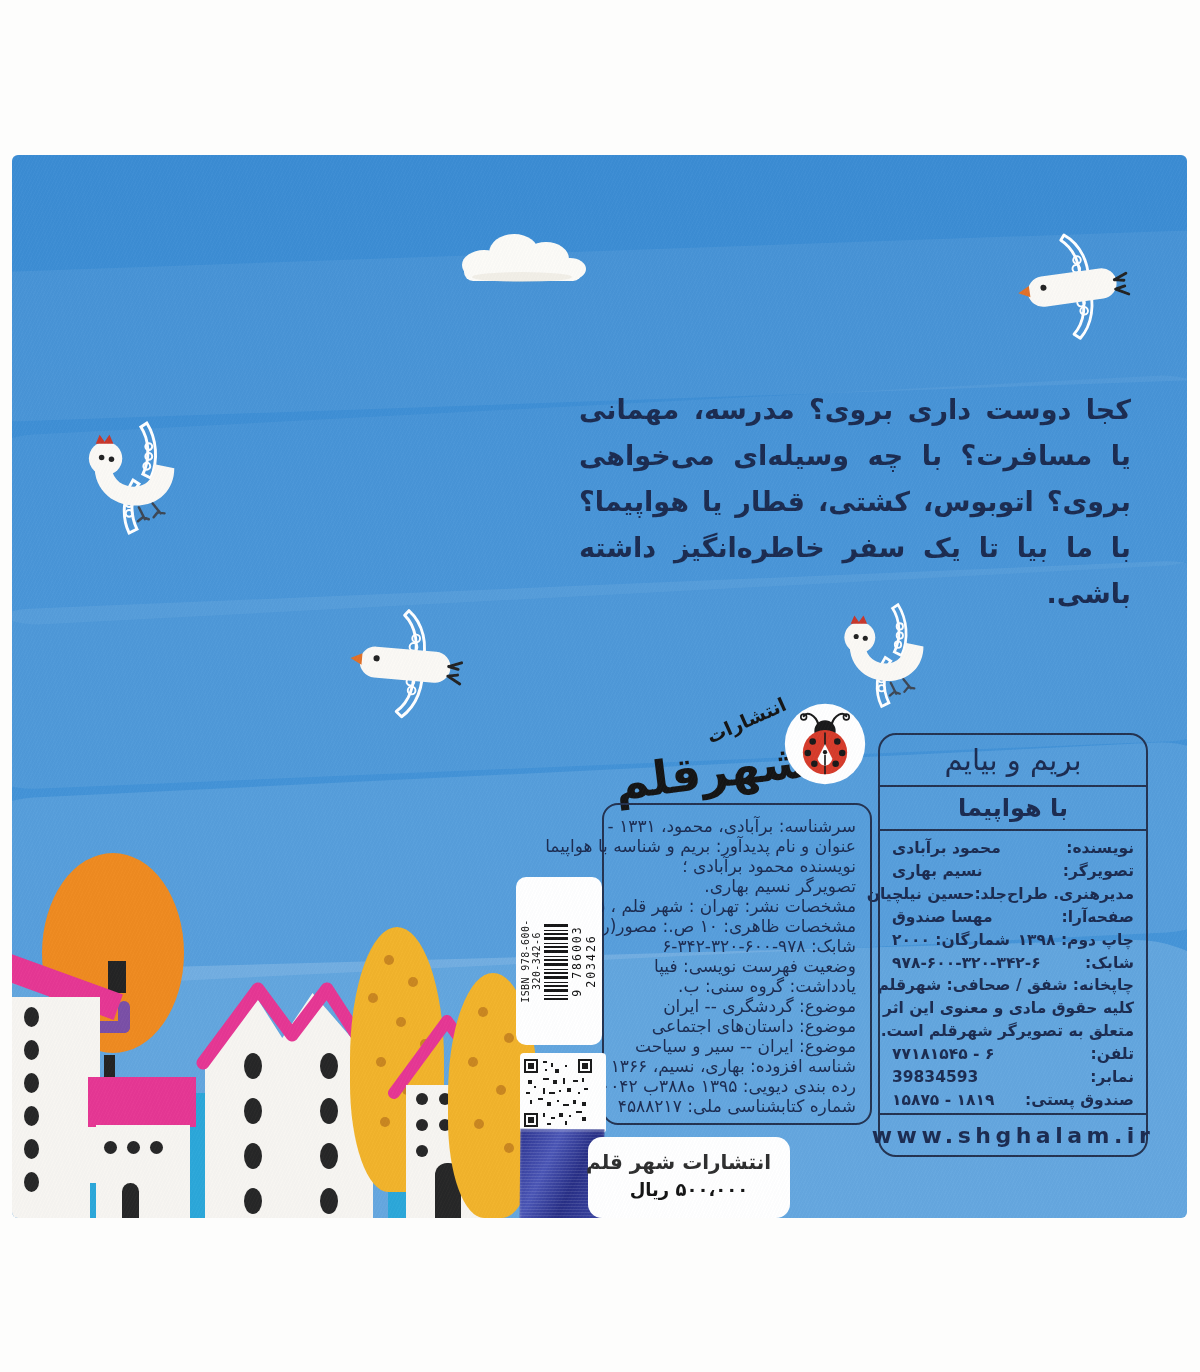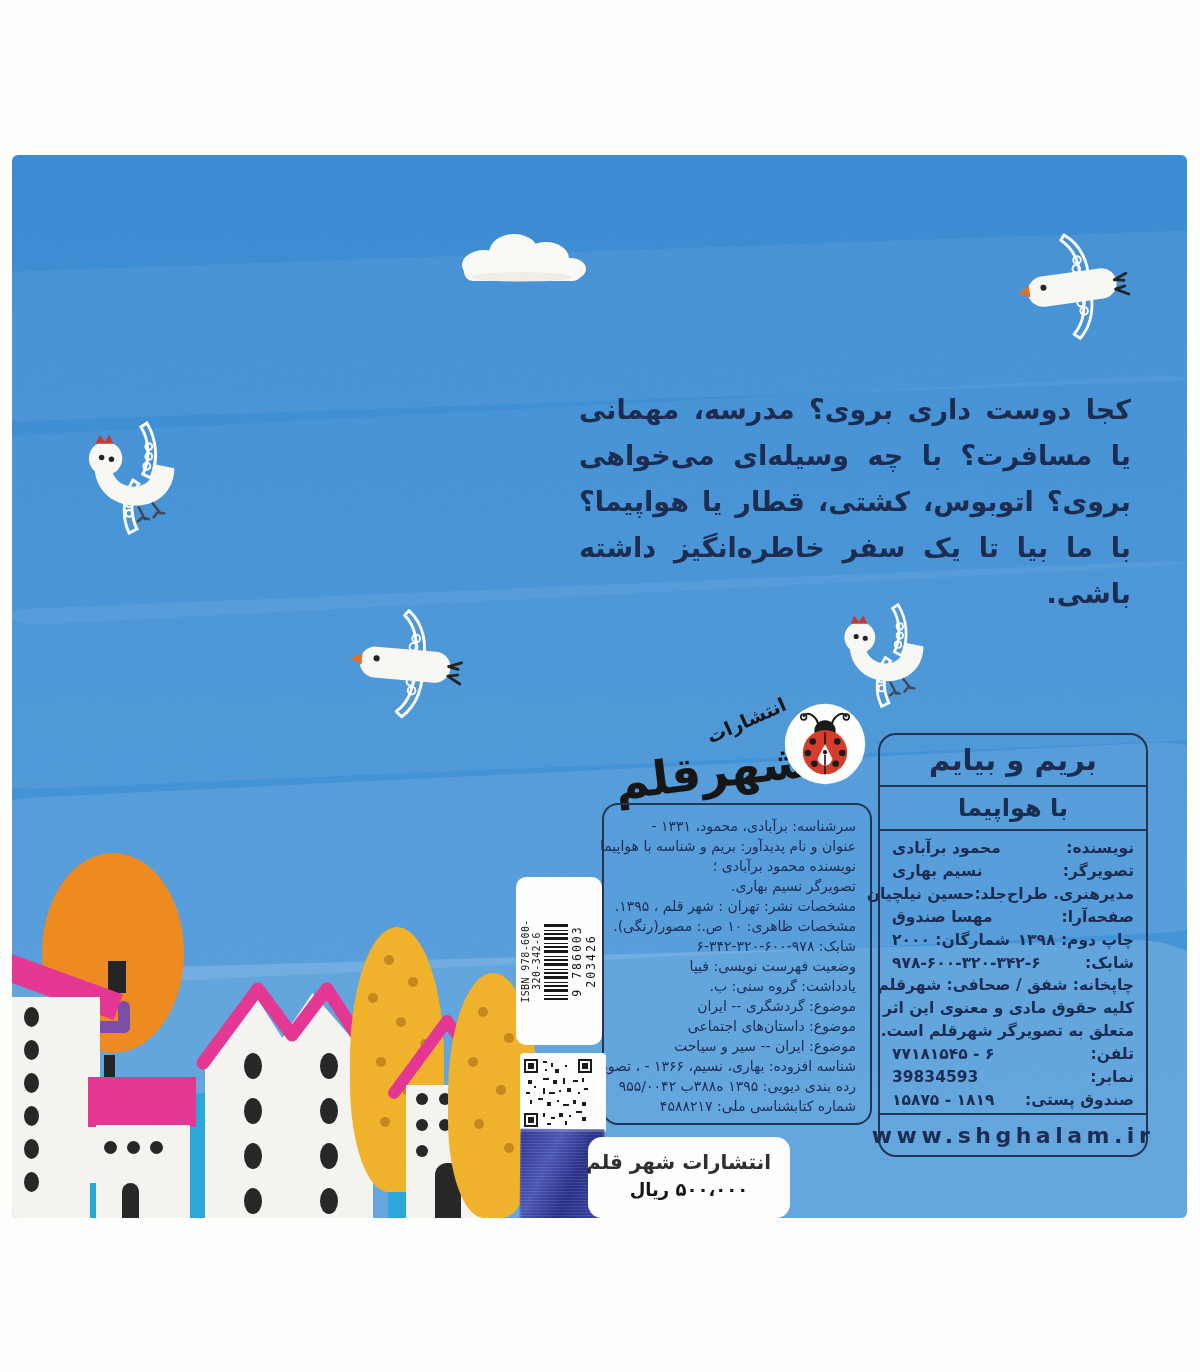--- a/index.html
+++ b/index.html
@@ -27,32 +27,32 @@
   .callig .small{position:absolute;right:4px;top:2px;font-size:19px;font-weight:700;
                  transform:rotate(-24deg);transform-origin:right top;display:inline-block;}
   .callig .big{position:absolute;left:2px;bottom:4px;font-size:47px;font-weight:700;
                transform:rotate(-7deg);display:inline-block;letter-spacing:1px;}
   .lb-badge{position:absolute;left:172px;top:16px;width:82px;height:82px;}
 
   
   .infobox{position:absolute;z-index:5;border:2px solid #233250;color:#1b2b50;direction:rtl;background:transparent;}
   .title-box{left:866px;top:578px;width:266px;height:420px;border-radius:18px;display:flex;flex-direction:column;}
   .tb-title{flex:0 0 50px;display:flex;align-items:center;justify-content:center;
-            font-size:29px;font-weight:700;border-bottom:2px solid #233250;}
+            font-size:29px;font-weight:400;border-bottom:2px solid #233250;}
   .tb-sub{flex:0 0 42px;display:flex;align-items:center;justify-content:center;
           font-size:24px;font-weight:700;border-bottom:2px solid #233250;}
   .tb-rows{flex:1;padding:6px 12px 2px 12px;display:flex;flex-direction:column;justify-content:space-around;}
   .tb-row{display:flex;justify-content:space-between;align-items:baseline;
           font-size:15.5px;font-weight:700;white-space:nowrap;}
   .tb-row.full{display:block;text-align:justify;text-align-last:justify;}
   .tb-web{flex:0 0 40px;display:flex;align-items:center;justify-content:center;border-top:2px solid #233250;
           font-size:22px;font-weight:700;letter-spacing:4.5px;direction:ltr;}
   .fipa-box{left:590px;top:648px;width:270px;height:322px;border-radius:16px;
             padding:11px 14px;box-sizing:border-box;}
-  .fipa-line{font-size:14px;line-height:20px;font-weight:500;text-align:right;white-space:nowrap;}
+  .fipa-line{font-size:17px;line-height:20px;font-weight:500;text-align:right;white-space:nowrap;}
 
   
   .barcode-label{position:absolute;left:504px;top:722px;width:86px;height:168px;background:#fff;
                  border-radius:10px;z-index:6;display:flex;align-items:center;justify-content:center;}
   .bc-inner{width:158px;height:78px;transform:rotate(-90deg);display:flex;flex-direction:column;
             align-items:stretch;justify-content:center;}
   .bc-isbn{font-size:10px;letter-spacing:.4px;color:#111;text-align:center;direction:ltr;
            font-family:"DejaVu Sans Mono",monospace;}
   .bc-bars{height:46px;margin:2px 4px;
      background:repeating-linear-gradient(90deg,#161616 0 2px,transparent 2px 4px,#161616 4px 5px,

